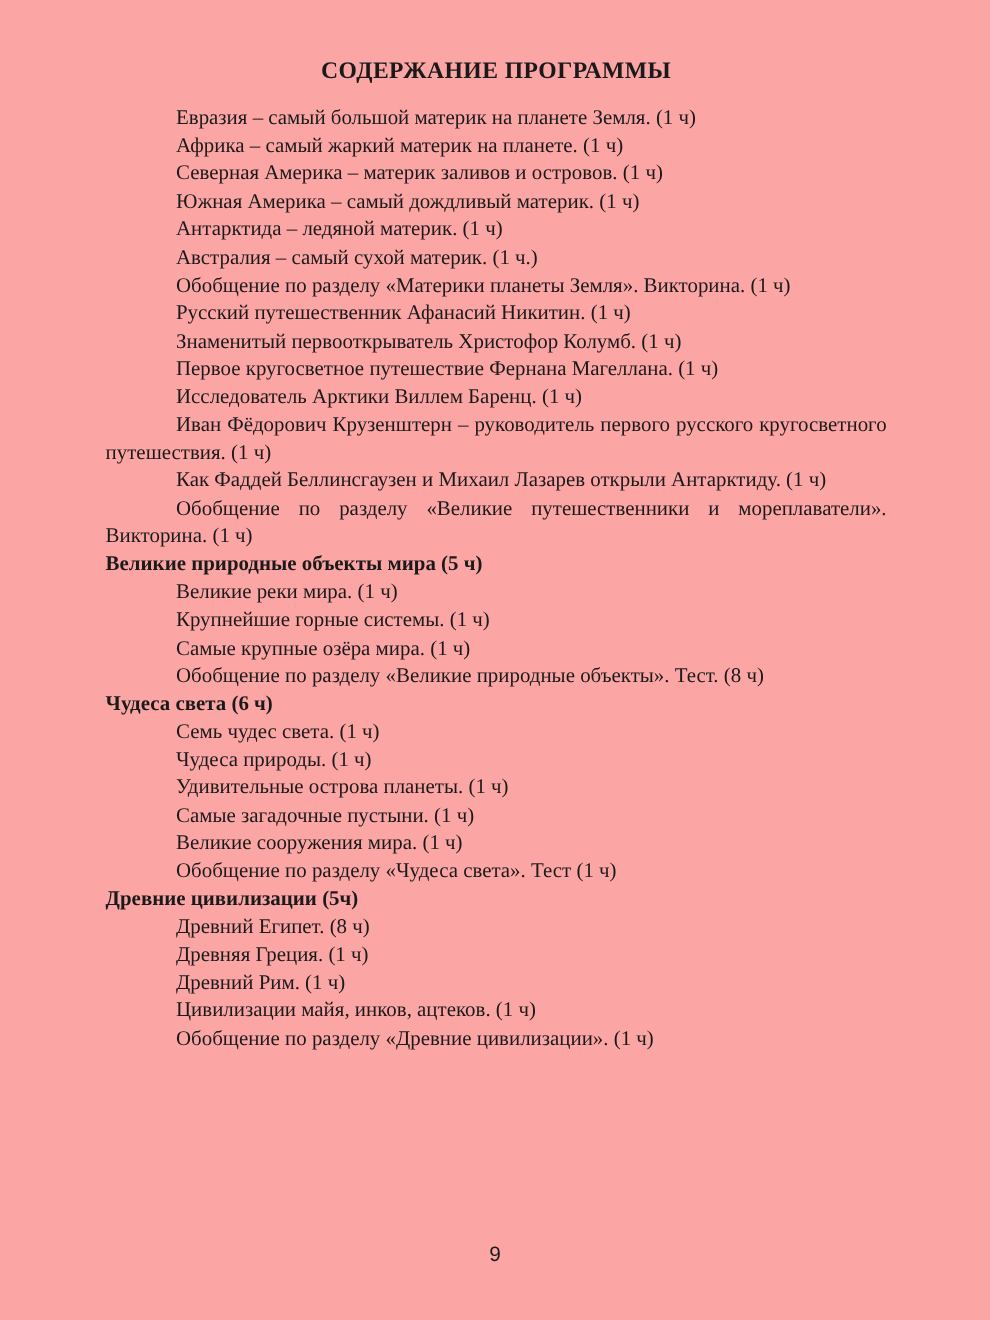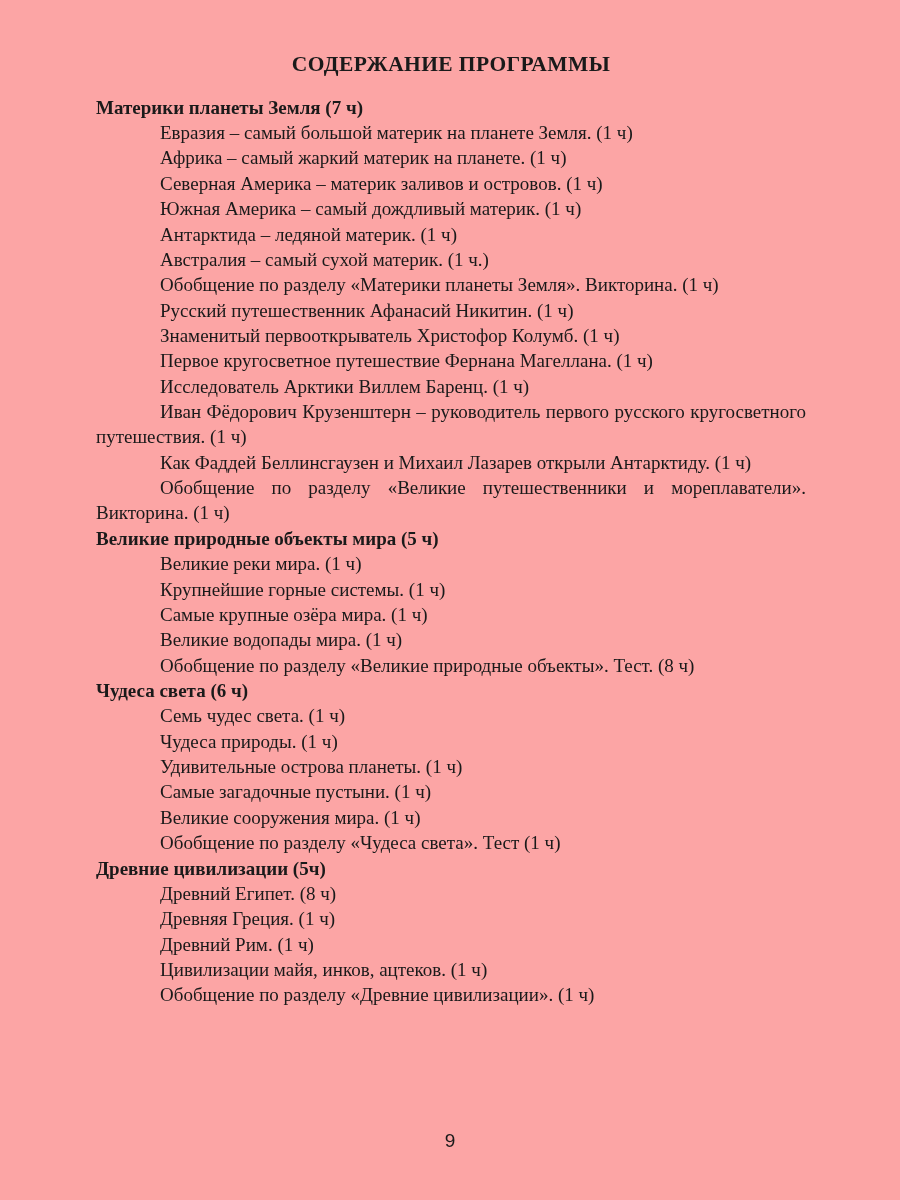--- a/index.html
+++ b/index.html
@@ -69,21 +69,20 @@
 </head>
 <body>
 
 <div class="page">
   <div class="content">
 
     <h1 class="doc-title">СОДЕРЖАНИЕ ПРОГРАММЫ</h1>
 
     <div class="sections-container">
         <div class="section">
-          <div class="section-heading">Материки планеты Земля (7 ч)</div>
           <div class="topic">Евразия – самый большой материк на планете Земля. (1 ч)</div>
           <div class="topic">Африка – самый жаркий материк на планете. (1 ч)</div>
           <div class="topic">Северная Америка – материк заливов и островов. (1 ч)</div>
           <div class="topic">Южная Америка – самый дождливый материк. (1 ч)</div>
           <div class="topic">Антарктида – ледяной материк. (1 ч)</div>
           <div class="topic">Австралия – самый сухой материк. (1 ч.)</div>
           <div class="topic">Обобщение по разделу «Материки планеты Земля». Викторина. (1 ч)</div>
         </div>
         <div class="section">
           <div class="topic">Русский путешественник Афанасий Никитин. (1 ч)</div>
@@ -92,21 +91,20 @@
           <div class="topic">Исследователь Арктики Виллем Баренц. (1 ч)</div>
           <div class="topic">Иван Фёдорович Крузенштерн – руководитель первого русского кругосветного путешествия. (1 ч)</div>
           <div class="topic">Как Фаддей Беллинсгаузен и Михаил Лазарев открыли Антарктиду. (1 ч)</div>
           <div class="topic">Обобщение по разделу «Великие путешественники и мореплаватели». Викторина. (1 ч)</div>
         </div>
         <div class="section">
           <div class="section-heading">Великие природные объекты мира (5 ч)</div>
           <div class="topic">Великие реки мира. (1 ч)</div>
           <div class="topic">Крупнейшие горные системы. (1 ч)</div>
           <div class="topic">Самые крупные озёра мира. (1 ч)</div>
-          <div class="topic">Великие водопады мира. (1 ч)</div>
           <div class="topic">Обобщение по разделу «Великие природные объекты». Тест. (8 ч)</div>
         </div>
         <div class="section">
           <div class="section-heading">Чудеса света (6 ч)</div>
           <div class="topic">Семь чудес света. (1 ч)</div>
           <div class="topic">Чудеса природы. (1 ч)</div>
           <div class="topic">Удивительные острова планеты. (1 ч)</div>
           <div class="topic">Самые загадочные пустыни. (1 ч)</div>
           <div class="topic">Великие сооружения мира. (1 ч)</div>
           <div class="topic">Обобщение по разделу «Чудеса света». Тест (1 ч)</div>

